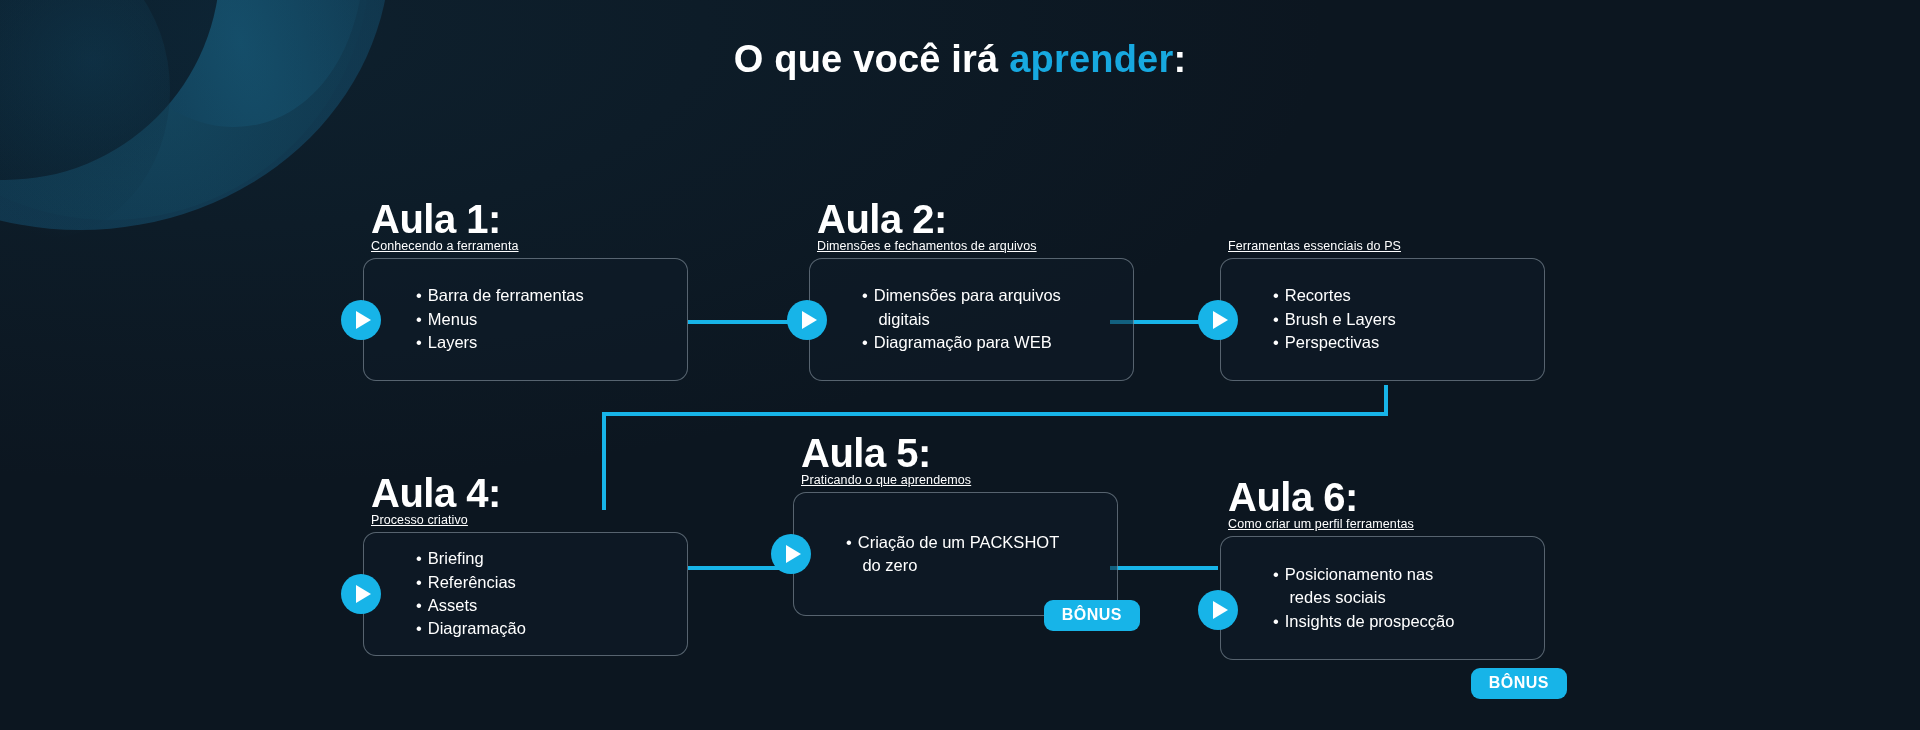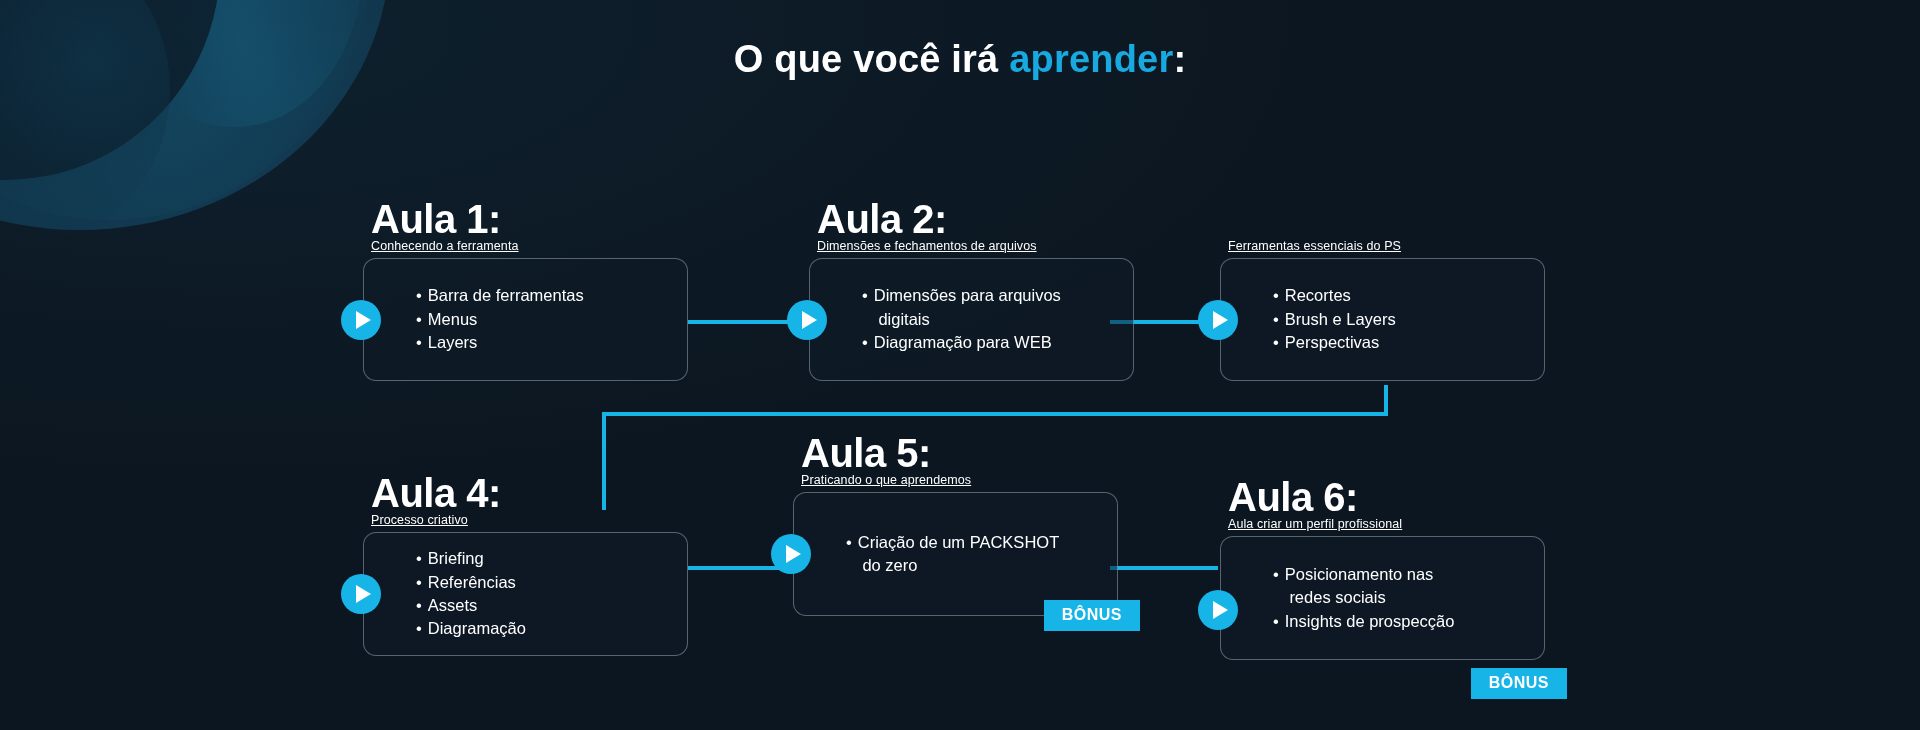--- a/index.html
+++ b/index.html
@@ -71,21 +71,21 @@
     width:0; height:0; margin-left:4px;
     border-top:9px solid transparent;
     border-bottom:9px solid transparent;
     border-left:15px solid #ffffff;
   }
 
   
   .bonus {
     position:absolute; background:#17b4e8; color:#ffffff;
     font-size:16px; font-weight:bold; letter-spacing:.5px;
-    border-radius:0; padding:6px 18px 7px 18px;
+    border-radius:9px; padding:6px 18px 7px 18px;
     z-index:7; white-space:nowrap;
   }
 </style>
 </head>
 <body>
 
 <div id="bg">
   <div class="swirl sw1"></div>
   <div class="swirl sw2"></div>
   <div class="swirl sw4"></div>
@@ -185,21 +185,21 @@
         </div>
       </div>
       <div class="play">
         <div class="tri"></div>
       </div>
       <div class="bonus" style="right: -22px; bottom: -15px;">BÔNUS</div>
     </div>
     <div class="lesson" style="left: 1220px; top: 504px; width: 325px; height: 148px; margin-top: 32px;">
       <div class="lesson-head">
         <div class="lesson-title">Aula 6:</div>
-        <div class="lesson-sub">Aula criar um perfil profissional</div>
+        <div class="lesson-sub">Como criar um perfil ferramentas</div>
       </div>
       <div class="card" style="width: 325px; height: 124px;">
         <div class="card-items">
           <div class="item"><span class="dot">•</span><span class="txt">Posicionamento nas
  redes sociais</span></div>
           <div class="item"><span class="dot">•</span><span class="txt">Insights de prospecção</span></div>
         </div>
       </div>
       <div class="play">
         <div class="tri"></div>

